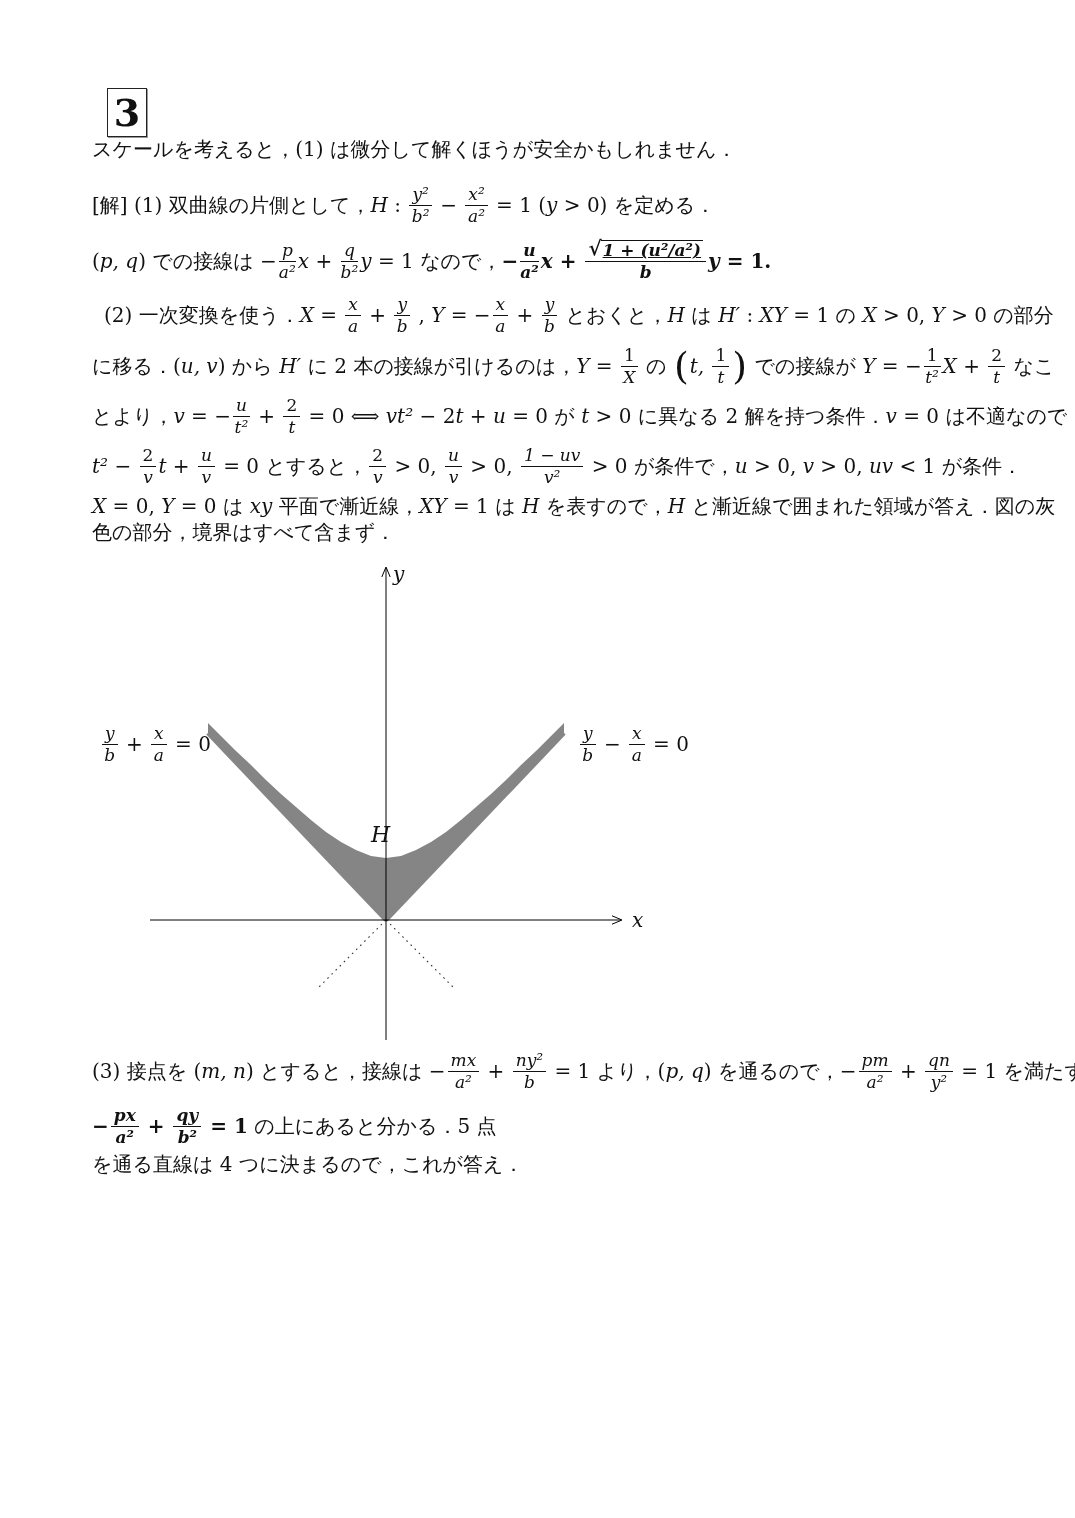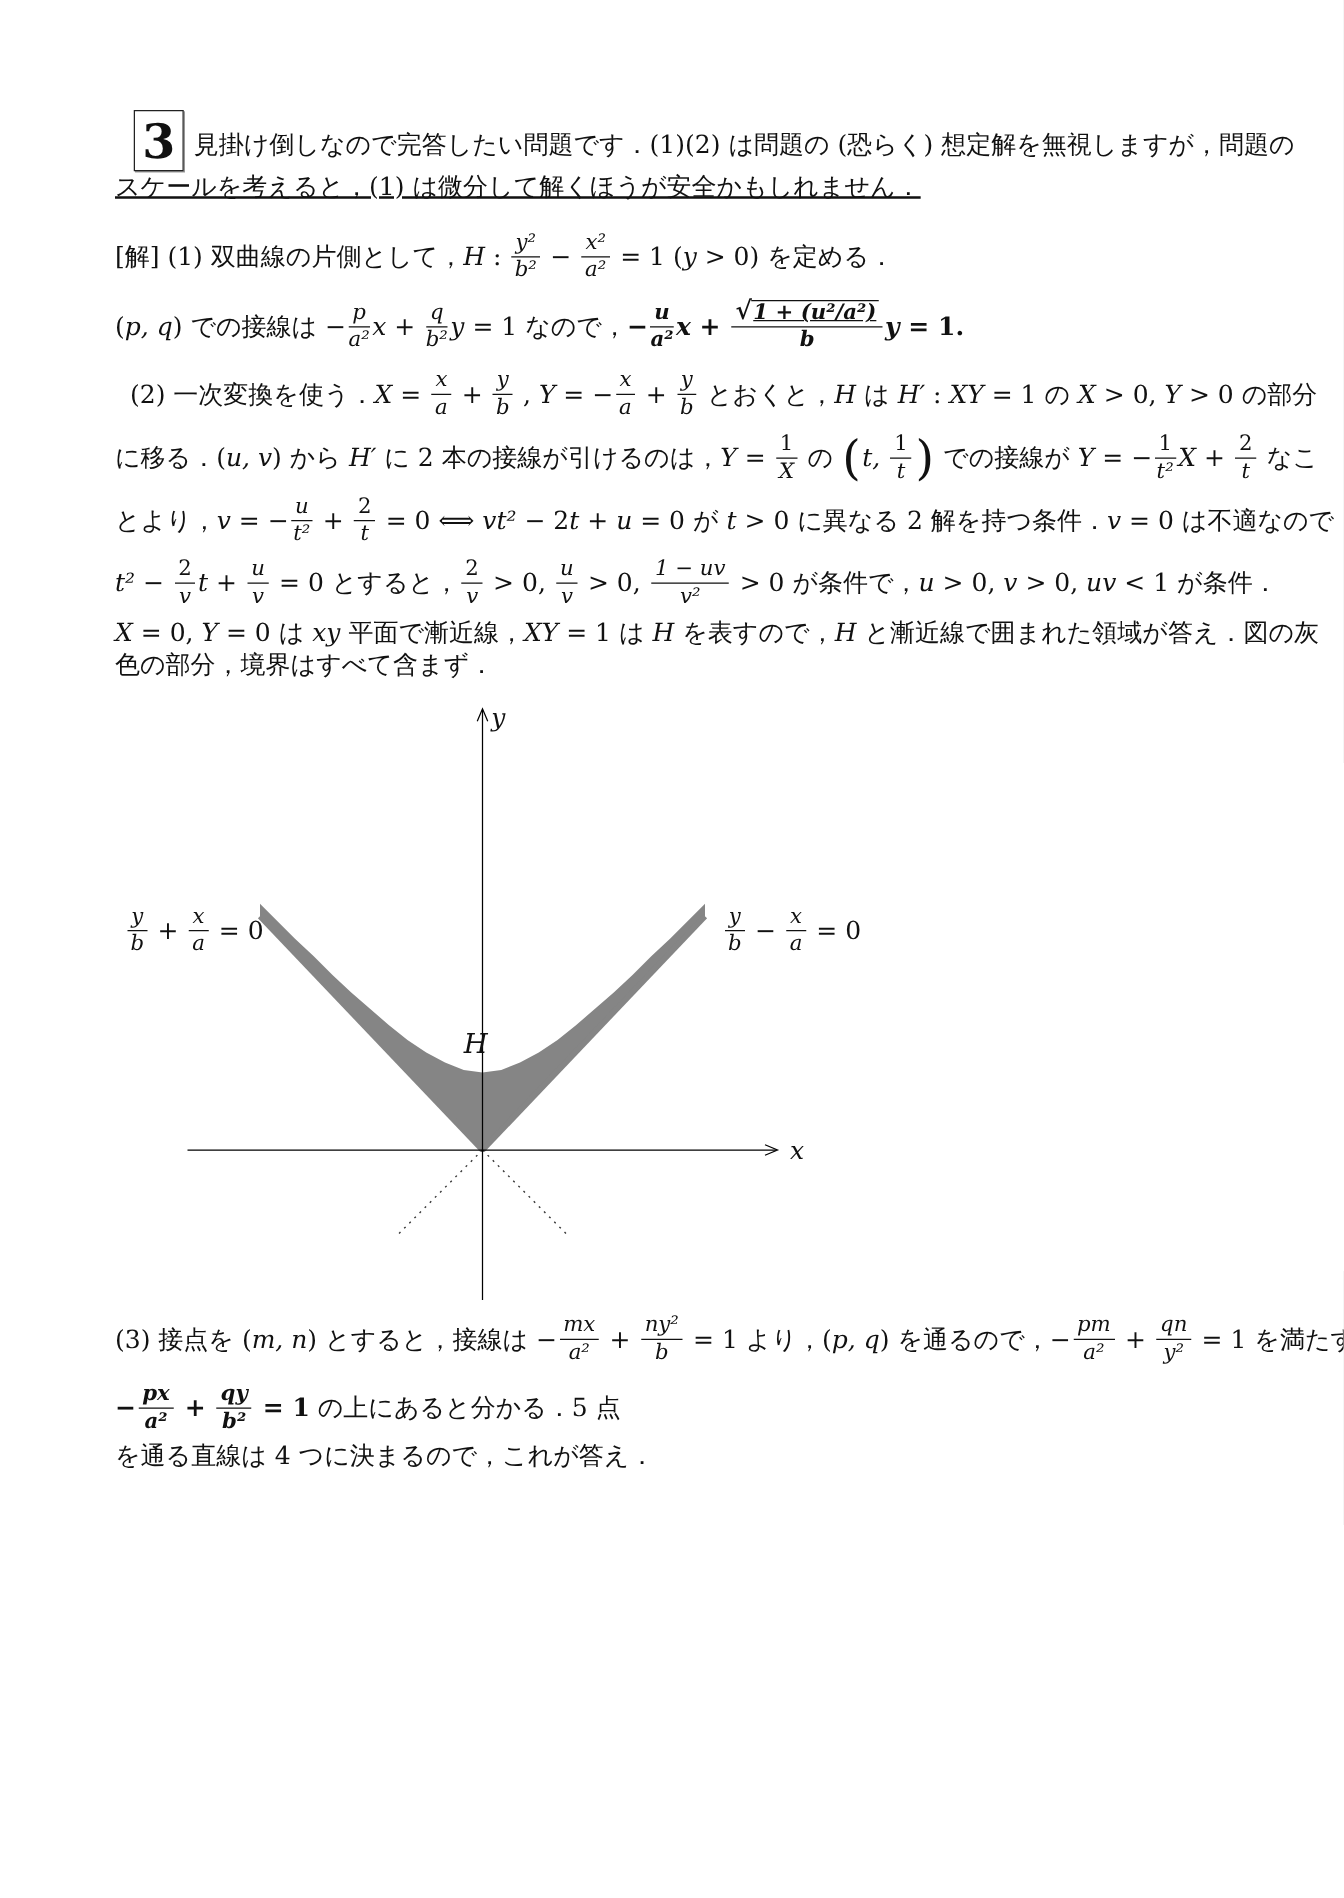--- a/index.html
+++ b/index.html
@@ -21,42 +21,41 @@
   .b{font-weight:bold;}
   .p{font-size:38px;line-height:.9;font-weight:400;margin:0 1px;}
   .frac{display:inline-flex;flex-direction:column;align-items:center;
         font-size:17px;line-height:1.1;text-align:right;margin:0 2px;vertical-align:middle;}
   .num{display:block;border-bottom:1.1px solid currentColor;padding:0 3px 1px;}
   .den{display:block;padding-top:1px;}
   .sqn{display:flex;align-items:flex-start;}
   .rad{font-size:1.18em;line-height:1;margin:-2px -1px 0 0;}
   .sqv{border-top:1.1px solid currentColor;padding:0 2px;text-decoration:underline;}
   
-  .l0{left:155px;top:85px;}  .l1{left:92px;top:119px;text-decoration:underline;}
+  .l0{left:155px;top:85px;}  .l1{left:92px;top:119px;}
   .l2{left:92px;top:175px;}  .l3{left:92px;top:231px;}
   .l4{left:104px;top:285px;}  .l5{left:92px;top:336px;}
   .l6{left:92px;top:386px;}  .l7{left:92px;top:436px;}
-  .l8{left:92px;top:476px;}  .l9{left:92px;top:502px;font-family:Liberation Serif, serif;}
+  .l8{left:92px;top:476px;}  .l9{left:92px;top:502px;}
   .l10{left:92px;top:1041px;} .l11{left:92px;top:1096px;}
   .l12{left:92px;top:1134px;}
   #asym-left{left:100px;top:714px;}
   #asym-right{left:578px;top:714px;}
   #fig{position:absolute;left:0;top:0;width:1075px;height:1518px;}
   svg text{font-family:"DejaVu Serif","Liberation Serif",serif;font-style:italic;fill:#111;}
 </style>
 </head>
 <body>
 
 <div id="page">
 
   <div id="numbox">
     <span>3</span>
   </div>
 
-  <div class="mline l0"><span class="seg t">見掛け倒しなので完答したい問題です．(1)(2) は問題の (恐らく) 想定解を無視しますが，問題の</span></div>
   <div class="mline l1"><span class="seg t">スケールを考えると，(1) は微分して解くほうが安全かもしれません．</span></div>
   <div class="mline l2"><span class="seg t">[解] (1) 双曲線の片側として，</span><span class="seg m">H</span><span class="seg r"> : </span><span class="frac"><span class="num i">y²</span><span class="den i">b²</span></span><span class="seg r"> − </span><span class="frac"><span class="num i">x²</span><span class="den i">a²</span></span><span class="seg r"> = 1 (</span><span class="seg m">y</span><span class="seg r"> &gt; 0)</span><span class="seg t"> を定める．</span></div>
   <div class="mline l3"><span class="seg r">(</span><span class="seg m">p, q</span><span class="seg r">)</span><span class="seg t"> での接線は </span><span class="seg r">−</span><span class="frac"><span class="num i">p</span><span class="den i">a²</span></span><span class="seg m">x</span><span class="seg r"> + </span><span class="frac"><span class="num i">q</span><span class="den i">b²</span></span><span class="seg m">y</span><span class="seg r"> = 1</span><span class="seg t"> なので，</span><span class="seg r b">−</span><span class="frac b"><span class="num i">u</span><span class="den i">a²</span></span><span class="seg m b">x</span><span class="seg r b"> + </span><span class="frac b"><span class="num sqn i"><span class="rad">√</span><span class="sqv i">1 + (u²/a²)</span></span><span class="den i">b</span></span><span class="seg m b">y</span><span class="seg r b"> = 1.</span></div>
   <div class="mline l4"><span class="seg t">(2) 一次変換を使う．</span><span class="seg m">X</span><span class="seg r"> = </span><span class="frac"><span class="num i">x</span><span class="den i">a</span></span><span class="seg r"> + </span><span class="frac"><span class="num i">y</span><span class="den i">b</span></span><span class="seg r"> , </span><span class="seg m">Y</span><span class="seg r"> = −</span><span class="frac"><span class="num i">x</span><span class="den i">a</span></span><span class="seg r"> + </span><span class="frac"><span class="num i">y</span><span class="den i">b</span></span><span class="seg t"> とおくと，</span><span class="seg m">H</span><span class="seg t"> は </span><span class="seg m">H′</span><span class="seg r"> : </span><span class="seg m">XY</span><span class="seg r"> = 1</span><span class="seg t"> の </span><span class="seg m">X</span><span class="seg r"> &gt; 0, </span><span class="seg m">Y</span><span class="seg r"> &gt; 0</span><span class="seg t"> の部分</span></div>
   <div class="mline l5"><span class="seg t">に移る．</span><span class="seg r">(</span><span class="seg m">u, v</span><span class="seg r">)</span><span class="seg t"> から </span><span class="seg m">H′</span><span class="seg t"> に 2 本の接線が引けるのは，</span><span class="seg m">Y</span><span class="seg r"> = </span><span class="frac"><span class="num">1</span><span class="den i">X</span></span><span class="seg t"> の </span><span class="seg p">(</span><span class="seg m">t, </span><span class="frac"><span class="num">1</span><span class="den i">t</span></span><span class="seg p">)</span><span class="seg t"> での接線が </span><span class="seg m">Y</span><span class="seg r"> = −</span><span class="frac"><span class="num">1</span><span class="den i">t²</span></span><span class="seg m">X</span><span class="seg r"> + </span><span class="frac"><span class="num">2</span><span class="den i">t</span></span><span class="seg t"> なこ</span></div>
   <div class="mline l6"><span class="seg t">とより，</span><span class="seg m">v</span><span class="seg r"> = −</span><span class="frac"><span class="num i">u</span><span class="den i">t²</span></span><span class="seg r"> + </span><span class="frac"><span class="num">2</span><span class="den i">t</span></span><span class="seg r"> = 0 ⟺ </span><span class="seg m">vt²</span><span class="seg r"> − 2</span><span class="seg m">t</span><span class="seg r"> + </span><span class="seg m">u</span><span class="seg r"> = 0</span><span class="seg t"> が </span><span class="seg m">t</span><span class="seg r"> &gt; 0</span><span class="seg t"> に異なる 2 解を持つ条件．</span><span class="seg m">v</span><span class="seg r"> = 0</span><span class="seg t"> は不適なので，</span></div>
   <div class="mline l7"><span class="seg m">t²</span><span class="seg r"> − </span><span class="frac"><span class="num">2</span><span class="den i">v</span></span><span class="seg m">t</span><span class="seg r"> + </span><span class="frac"><span class="num i">u</span><span class="den i">v</span></span><span class="seg r"> = 0</span><span class="seg t"> とすると，</span><span class="frac"><span class="num">2</span><span class="den i">v</span></span><span class="seg r"> &gt; 0, </span><span class="frac"><span class="num i">u</span><span class="den i">v</span></span><span class="seg r"> &gt; 0, </span><span class="frac"><span class="num i">1 − uv</span><span class="den i">v²</span></span><span class="seg r"> &gt; 0</span><span class="seg t"> が条件で，</span><span class="seg m">u</span><span class="seg r"> &gt; 0, </span><span class="seg m">v</span><span class="seg r"> &gt; 0, </span><span class="seg m">uv</span><span class="seg r"> &lt; 1</span><span class="seg t"> が条件．</span></div>
   <div class="mline l8"><span class="seg m">X</span><span class="seg r"> = 0, </span><span class="seg m">Y</span><span class="seg r"> = 0</span><span class="seg t"> は </span><span class="seg m">xy</span><span class="seg t"> 平面で漸近線，</span><span class="seg m">XY</span><span class="seg r"> = 1</span><span class="seg t"> は </span><span class="seg m">H</span><span class="seg t"> を表すので，</span><span class="seg m">H</span><span class="seg t"> と漸近線で囲まれた領域が答え．図の灰</span></div>
   <div class="mline l9"><span class="seg t">色の部分，境界はすべて含まず．</span></div>
   <div class="mline l10"><span class="seg t">(3) 接点を </span><span class="seg r">(</span><span class="seg m">m, n</span><span class="seg r">)</span><span class="seg t"> とすると，接線は </span><span class="seg r">−</span><span class="frac"><span class="num i">mx</span><span class="den i">a²</span></span><span class="seg r"> + </span><span class="frac"><span class="num i">ny²</span><span class="den i">b</span></span><span class="seg r"> = 1</span><span class="seg t"> より，</span><span class="seg r">(</span><span class="seg m">p, q</span><span class="seg r">)</span><span class="seg t"> を通るので，</span><span class="seg r">−</span><span class="frac"><span class="num i">pm</span><span class="den i">a²</span></span><span class="seg r"> + </span><span class="frac"><span class="num i">qn</span><span class="den i">y²</span></span><span class="seg r"> = 1</span><span class="seg t"> を満たす．</span></div>

